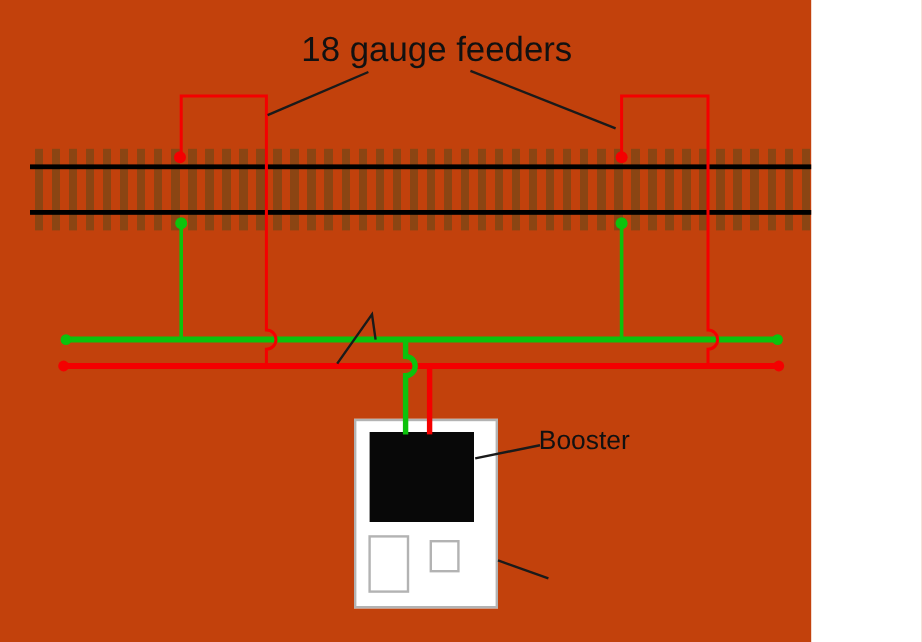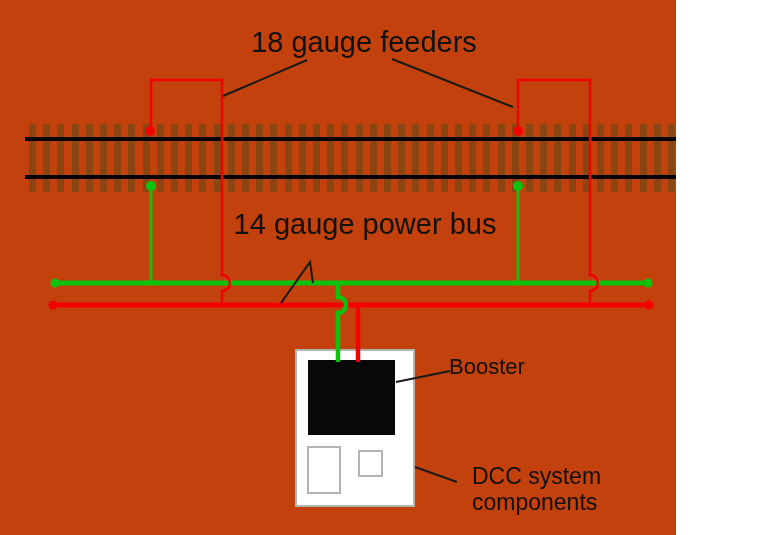--- a/index.html
+++ b/index.html
@@ -111,17 +111,14 @@
     <line class="wire-red" stroke-width="4.5" x1="358" y1="305" x2="358" y2="362"></line>
 
     <line class="leader" x1="307" y1="60" x2="223" y2="96"></line>
     <line class="leader" x1="392" y1="59" x2="513" y2="107"></line>
     <path class="leader" d="M 281,303 L 310,262 L 313,283"></path>
     <line class="leader" x1="396" y1="382" x2="450" y2="371"></line>
     <line class="leader" x1="415" y1="467" x2="457" y2="482"></line>
   </svg>
 
   <div class="abs label" id="feeders-label">18 gauge feeders</div>
-  <div class="abs label" id="power-bus-label">14 gauge power bus</div>
   <div class="abs label" id="booster-label">Booster</div>
-  <div class="abs label" id="dcc-label">DCC system
-components</div>
 </div>
 
 </body></html>

